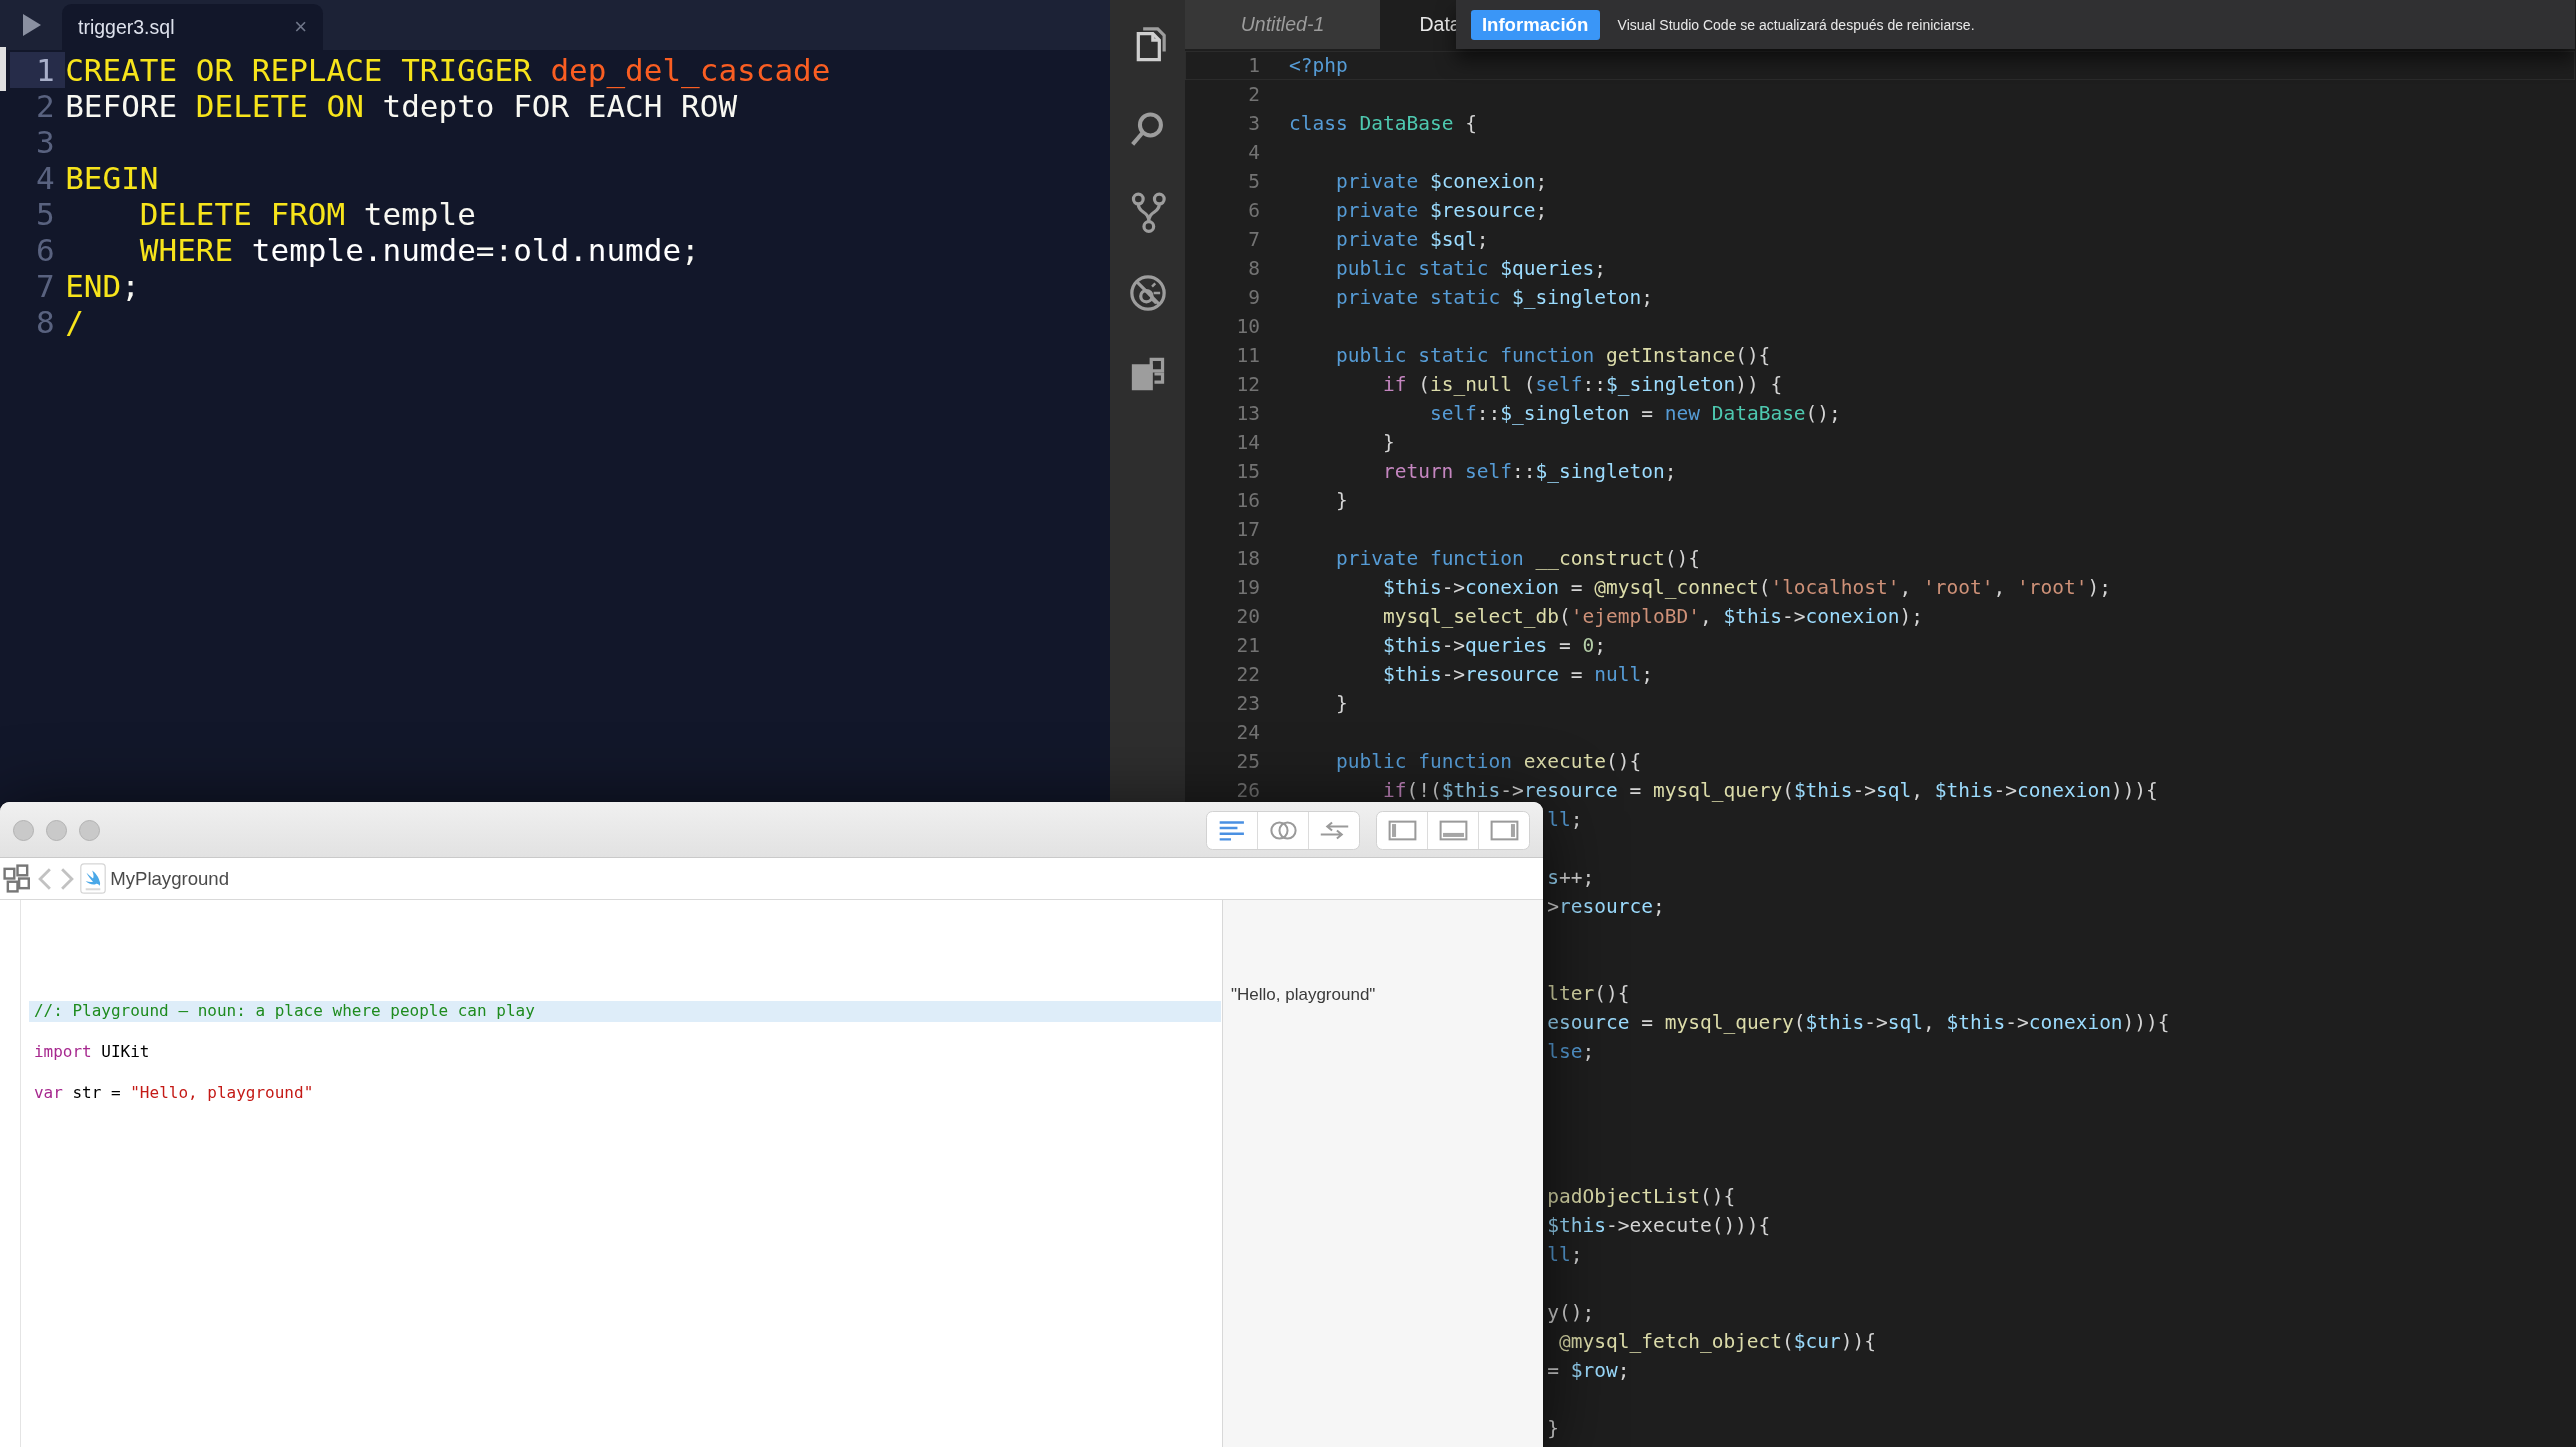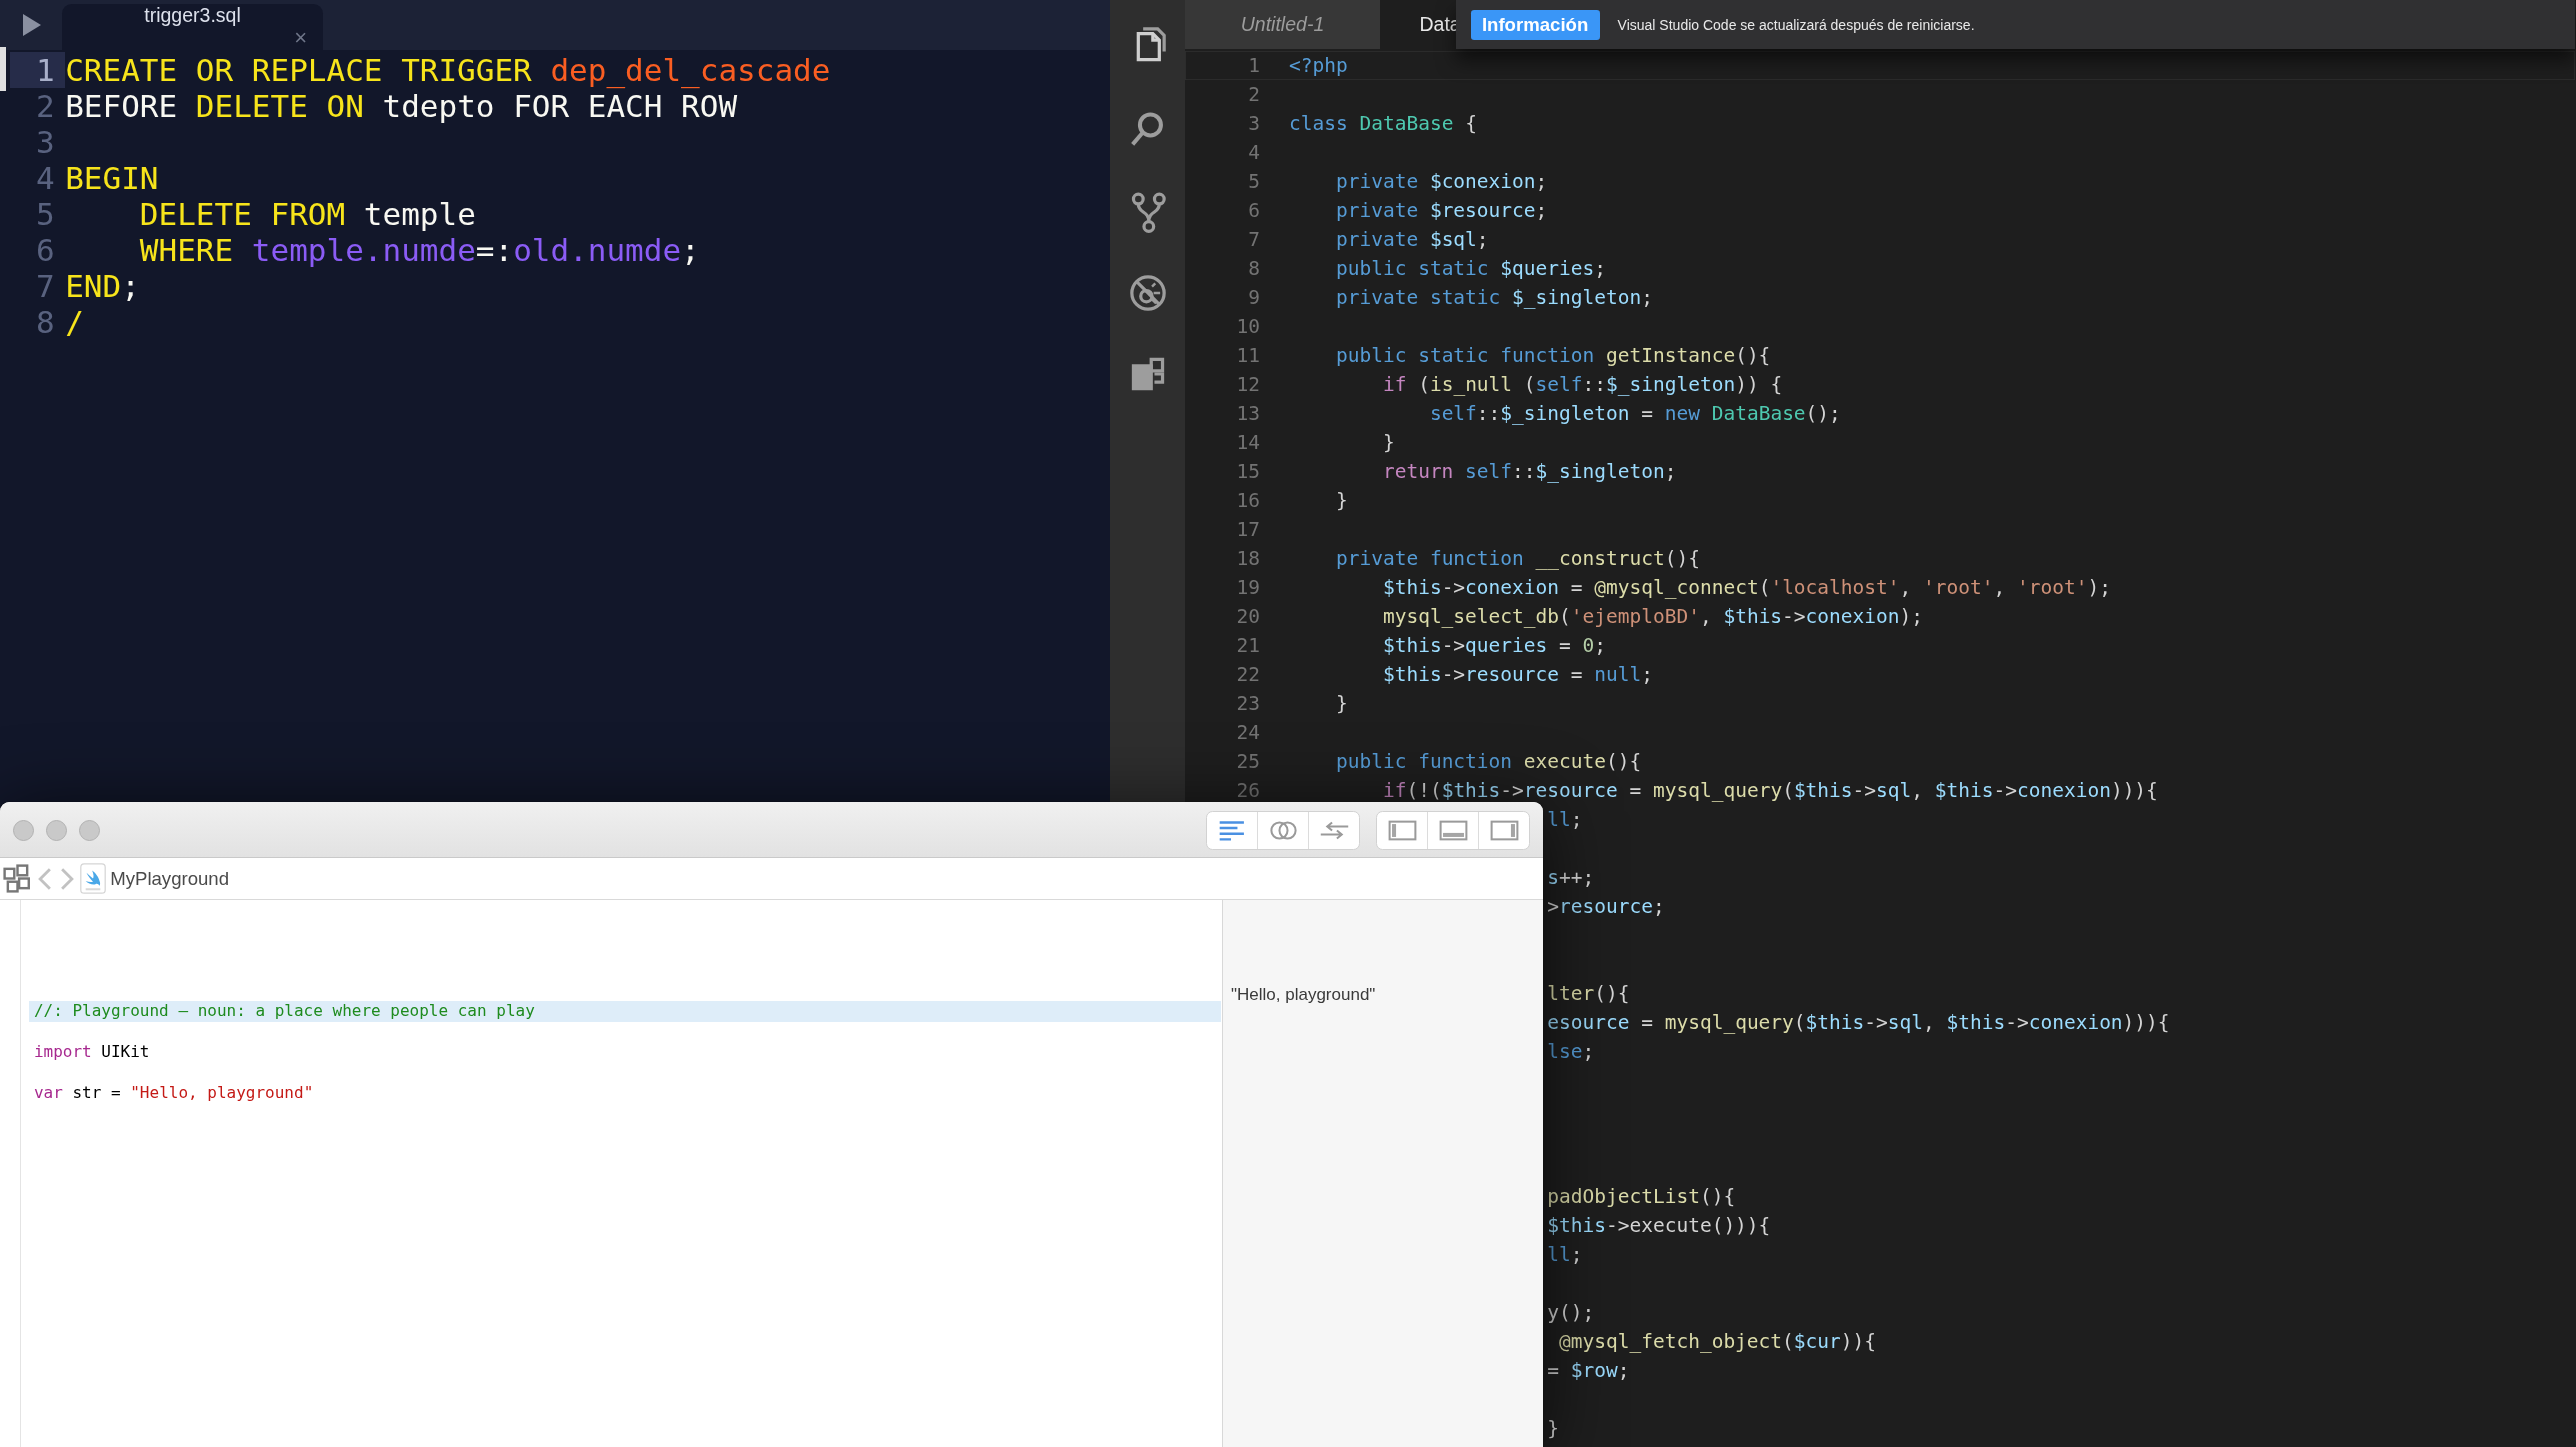--- a/index.html
+++ b/index.html
@@ -13,27 +13,27 @@
   .ln{flex:none;text-align:right;}
   .ct{white-space:pre;}
 
   
   .sublime{left:0;top:0;width:1110px;height:1448px;background:#12172A;}
   .sub-tabbar{left:0;top:0;width:100%;height:50px;background:#1C2236;}
   .sub-play{left:23px;top:13.8px;width:0;height:0;border-left:18px solid #8A90A1;
             border-top:11.3px solid transparent;border-bottom:11.3px solid transparent;}
   .sub-tab{left:62px;top:4px;width:261px;height:46px;background:#12172A;
            border-radius:9.7px 9.7px 0 0;display:flex;align-items:center;padding:0 16px;
-           box-sizing:border-box;color:#DDE1EC;font-size:19.5px;flex-direction:column;}
+           box-sizing:border-box;color:#DDE1EC;font-size:19.5px;}
   .sub-tab .close{margin-left:auto;color:#6F7689;font-size:22px;line-height:1;}
   .sub-code{left:0;top:52px;width:1110px;font-size:31px;padding-left:9.7px;}
   .sub-code .cl{height:36px;line-height:36px;}
   .sub-code .ln{width:45px;padding-right:10.5px;color:#59627F;}
   .sub-code .cl.hl .ln{background:#262C49;color:#A8AFC9;}
-  .tk-skw{color:#F7E41B;} .tk-sname{color:#FA5E22;} .tk-spl{color:#F8F8F2;} .tk-sgr{color:#8b5cf6;}
+  .tk-skw{color:#F7E41B;} .tk-sname{color:#FA5E22;} .tk-spl{color:#F8F8F2;} .tk-sgr{color:#ffffff;}
 
   
   .vscode{left:1110px;top:0;width:1466px;height:1268px;background:#1E1E1E;}
   .vs-activity{left:0;top:0;width:75px;height:100%;background:#2E2E2E;}
   .vs-activity .ic{position:absolute;left:17px;width:42px;height:42px;}
   .vs-tabbar{left:75px;top:0;width:1390px;height:49px;background:#252526;}
   .vs-tab{position:absolute;top:0;height:49px;display:flex;align-items:center;
           box-sizing:border-box;font-size:19.5px;overflow:hidden;justify-content:center;}
   .vs-tab.t1{left:0;width:195px;background:#373737;color:#9C9C9C;font-style:italic;justify-content:center;}
   .vs-tab.t2{left:195px;width:113px;background:#1E1E1E;color:#E9E9E9;padding-left:18px;}

